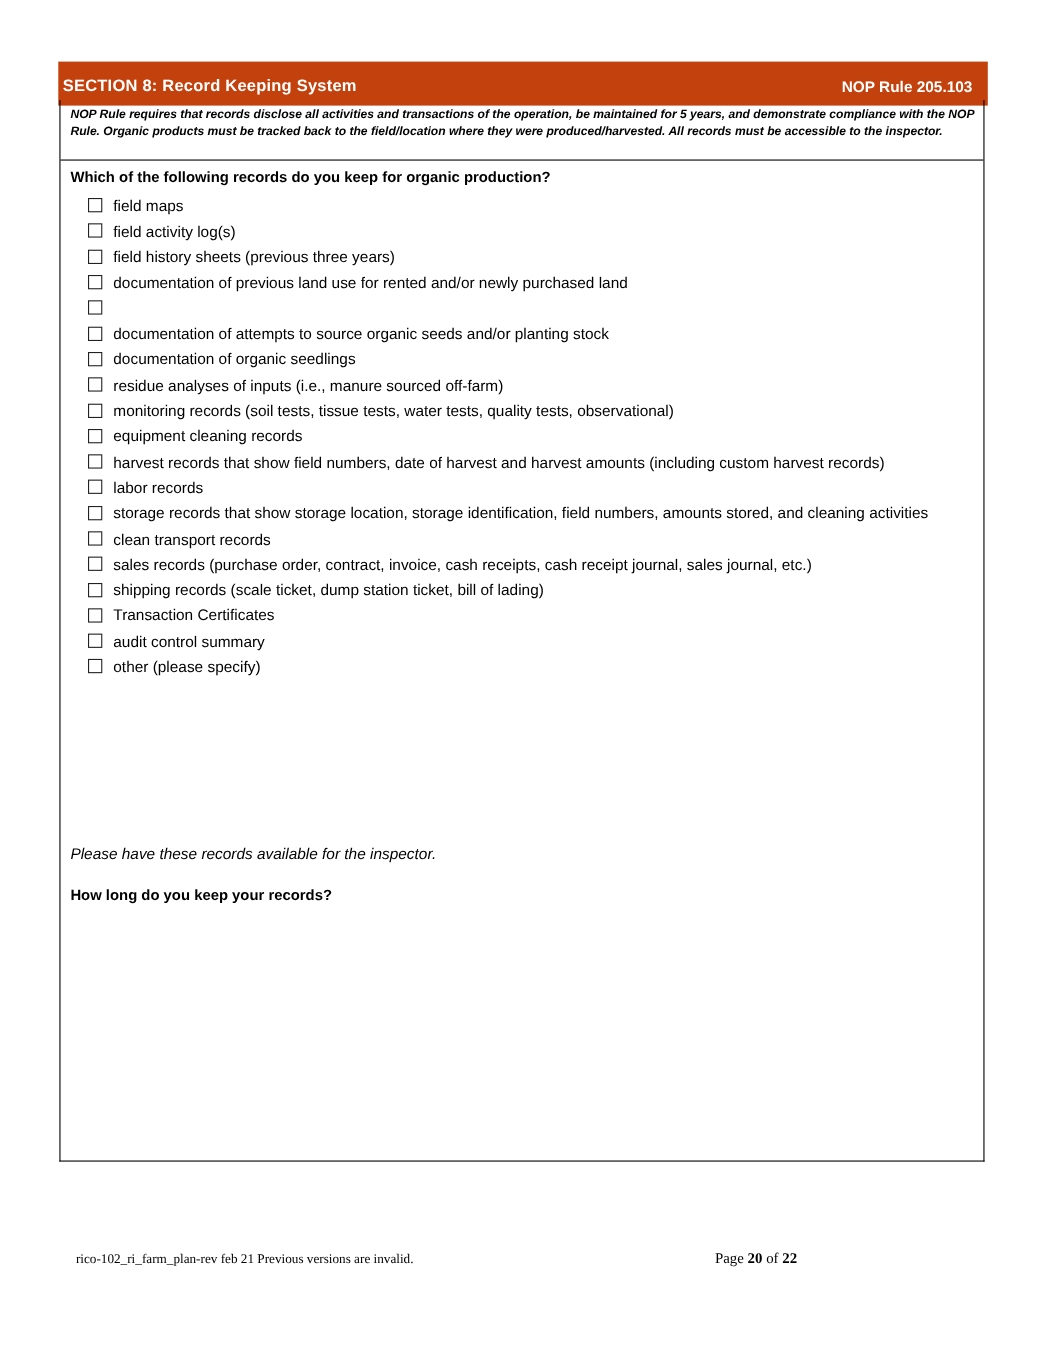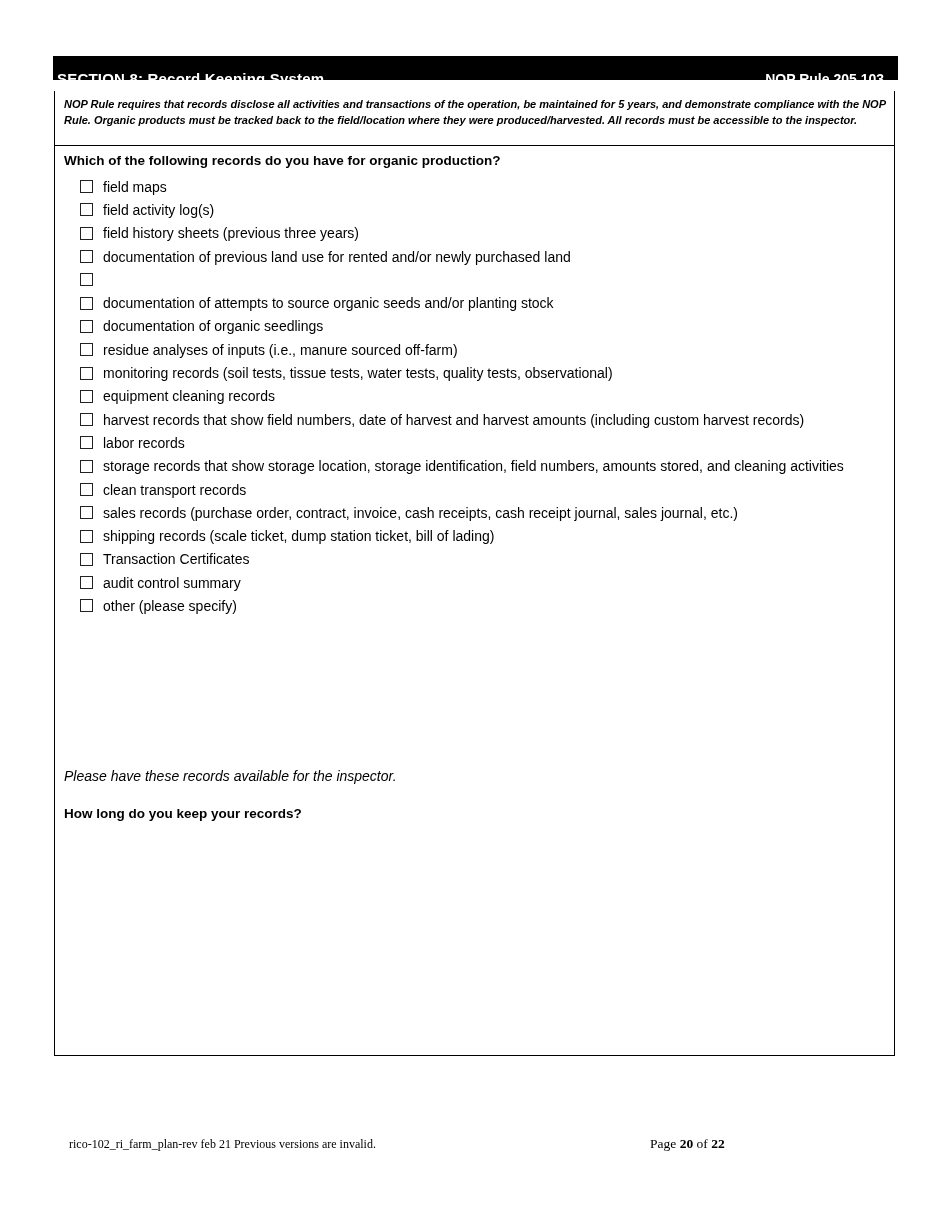--- a/index.html
+++ b/index.html
@@ -1,19 +1,19 @@
 <!DOCTYPE html>
 <html><head>
 <meta charset="utf-8">
 <style>
   html, body { margin: 0; padding: 0; background: #ffffff; }
   body { width: 950px; height: 1230px; position: relative; font-family: "Liberation Sans", sans-serif; color: #000; }
   .header-bar {
-    position: absolute; left: 53px; top: 56px; width: 845px; height: 24px;
-    background: #000000; color: #fff;
+    position: absolute; left: 53px; top: 56px; width: 845px; height: 40px;
+    background: #c2410c; color: #fff;
   }
   .header-title { position: absolute; left: 4px; top: 14px; font-weight: bold; font-size: 15px; letter-spacing: 0.2px; }
   .header-rule { position: absolute; right: 14px; top: 15px; font-weight: bold; font-size: 14px; }
   .box {
     position: absolute; left: 54px; top: 91px; width: 839px; height: 964px;
     border: 1.5px solid #000; border-top: none; box-sizing: content-box;
   }
   .intro {
     position: absolute; left: 0; top: 0; width: 839px; height: 54px;
     border-bottom: 1px solid #000;
@@ -42,21 +42,21 @@
 <div class="header-bar">
   <span class="header-title">SECTION 8: Record Keeping System</span>
   <span class="header-rule">NOP Rule 205.103</span>
 </div>
 
 <div class="box">
   <div class="intro">
     <div class="intro-text">NOP Rule requires that records disclose all activities and transactions of the operation, be maintained for 5 years, and demonstrate compliance with the NOP Rule. Organic products must be tracked back to the field/location where they were produced/harvested.  All records must be accessible to the inspector.</div>
   </div>
 
-  <div class="question1">Which of the following records do you have for organic production?</div>
+  <div class="question1">Which of the following records do you keep for organic production?</div>
 
   <ul class="checklist" id="checklist">
       <li class="check-item">
         <span class="checkbox"></span>
         <span>field maps</span>
       </li>
       <li class="check-item">
         <span class="checkbox"></span>
         <span>field activity log(s)</span>
       </li>

